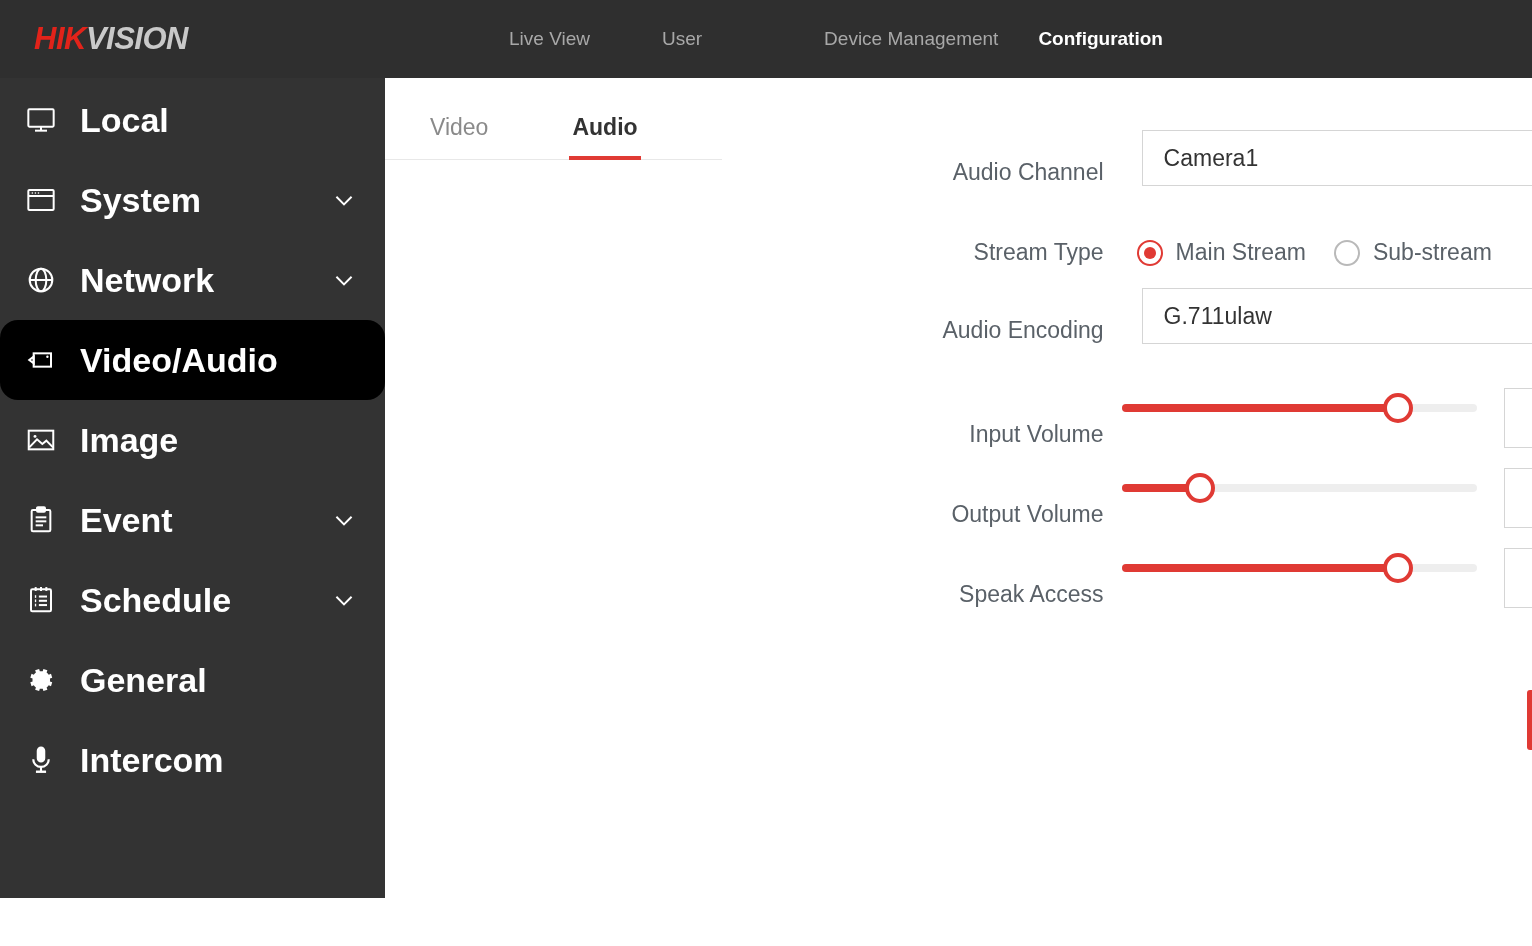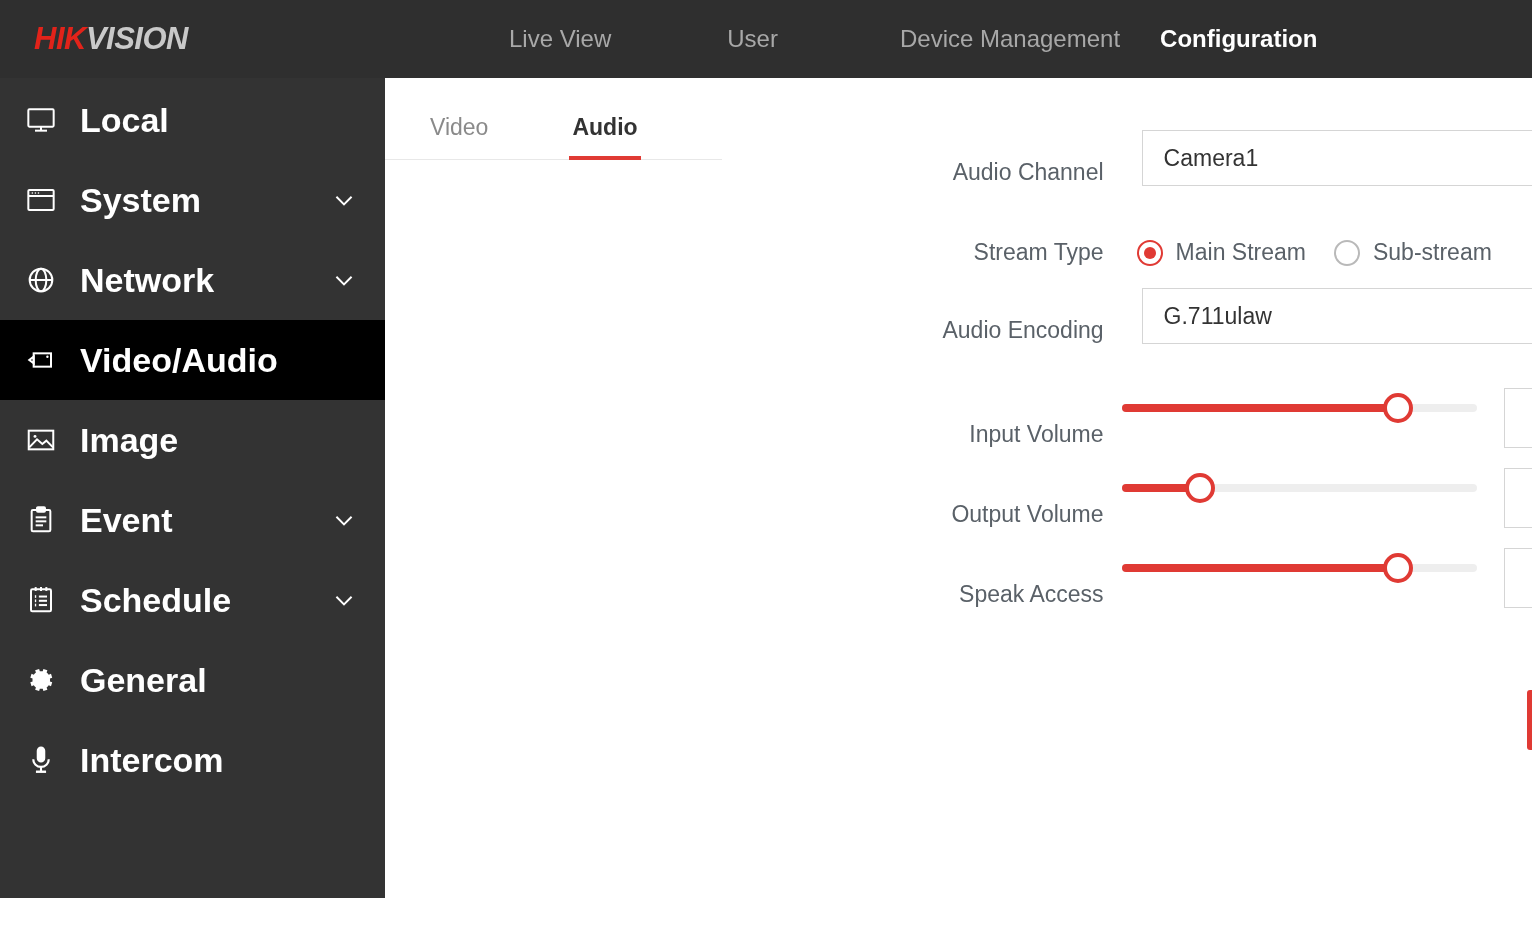--- a/index.html
+++ b/index.html
@@ -22,46 +22,46 @@
   .logo {
     width: 385px; padding-left: 34px;
     font-size: 31px; font-weight: bold; font-style: italic;
     letter-spacing: -0.5px; white-space: nowrap;
   }
   .logo .hik { color: #e2231a; }
   .logo .vision { color: #c9c9c9; }
 
   .topnav { display: flex; align-items: center; flex: 1; height: 100%; }
   .topnav-item {
-    font-size: 24px; color: #a8a8a8;
+    font-size: 19px; color: #a8a8a8;
     padding: 0 0; margin: 0;
     cursor: pointer; white-space: nowrap;
     font-weight: normal;
   }
   .topnav-item.active { color: #ffffff; font-weight: bold; }
   .nav-live   { margin-left: 124px; }
-  .nav-user   { margin-left: 116px; }
+  .nav-user   { margin-left: 72px; }
   .nav-device { margin-left: 122px; }
   .nav-config { margin-left: 40px; }
 
   
   .body-wrap { display: flex; flex: 1; min-height: 0; }
 
   
   .sidebar {
     width: 385px; min-width: 385px;
     background: #333333;
     padding-top: 2px;
   }
   .side-item {
     display: flex; align-items: center;
     height: 80px; padding-left: 24px; padding-right: 28px;
     color: #ffffff; cursor: pointer; position: relative;
   }
-  .side-item.active { background: #000000; }
+  .side-item.active { background: #000000; border-radius: 18px; }
   .side-icon {
     width: 34px; min-width: 34px; height: 34px;
     display: flex; align-items: center; justify-content: center;
     margin-right: 22px;
   }
   .side-icon svg { display: block; }
   .side-label { font-size: 34px; font-weight: bold; white-space: nowrap; }
   .side-chevron { margin-left: auto; width: 26px; height: 26px; display: flex; align-items: center; justify-content: center; }
 
   

